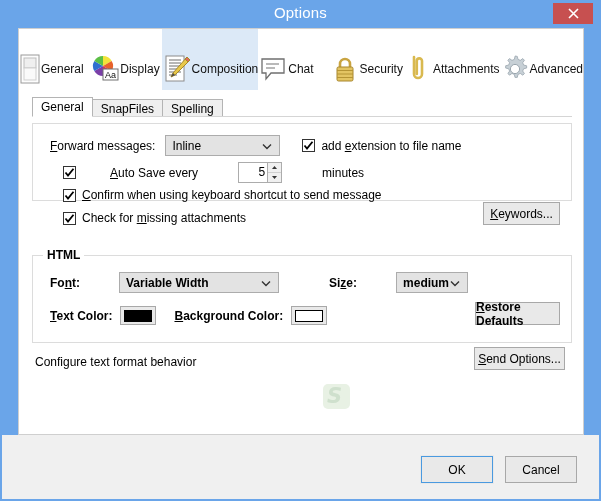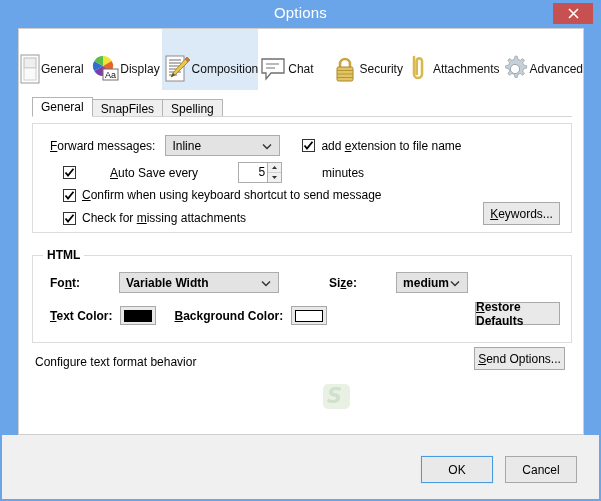--- a/index.html
+++ b/index.html
@@ -257,21 +257,21 @@
 
   <div class="panel">
 
     <div class="tabstrip">
       <div class="tab active">General</div>
       <div class="tab">SnapFiles</div>
       <div class="tab">Spelling</div>
     </div>
     <div class="tabline"></div>
 
-    <div class="group" style="left:13px;top:33px;width:540px;height:110px;">
+    <div class="group" style="left:13px;top:33px;width:540px;height:78px;">
 
       <div class="row" style="left:17px;top:11px;">
         <span class="lbl"><span class="acc">F</span><span>orward messages:</span></span>
         <div class="select" style="margin-left:10px;width:115px;">
           <span>Inline</span>
           <span class="chev">
             <svg width="10" height="7" viewBox="0 0 10 7">
                 <path d="M1 1.5 L5 5.5 L9 1.5" stroke="#333" stroke-width="1.4" fill="none"></path>
               </svg>
           </span>

